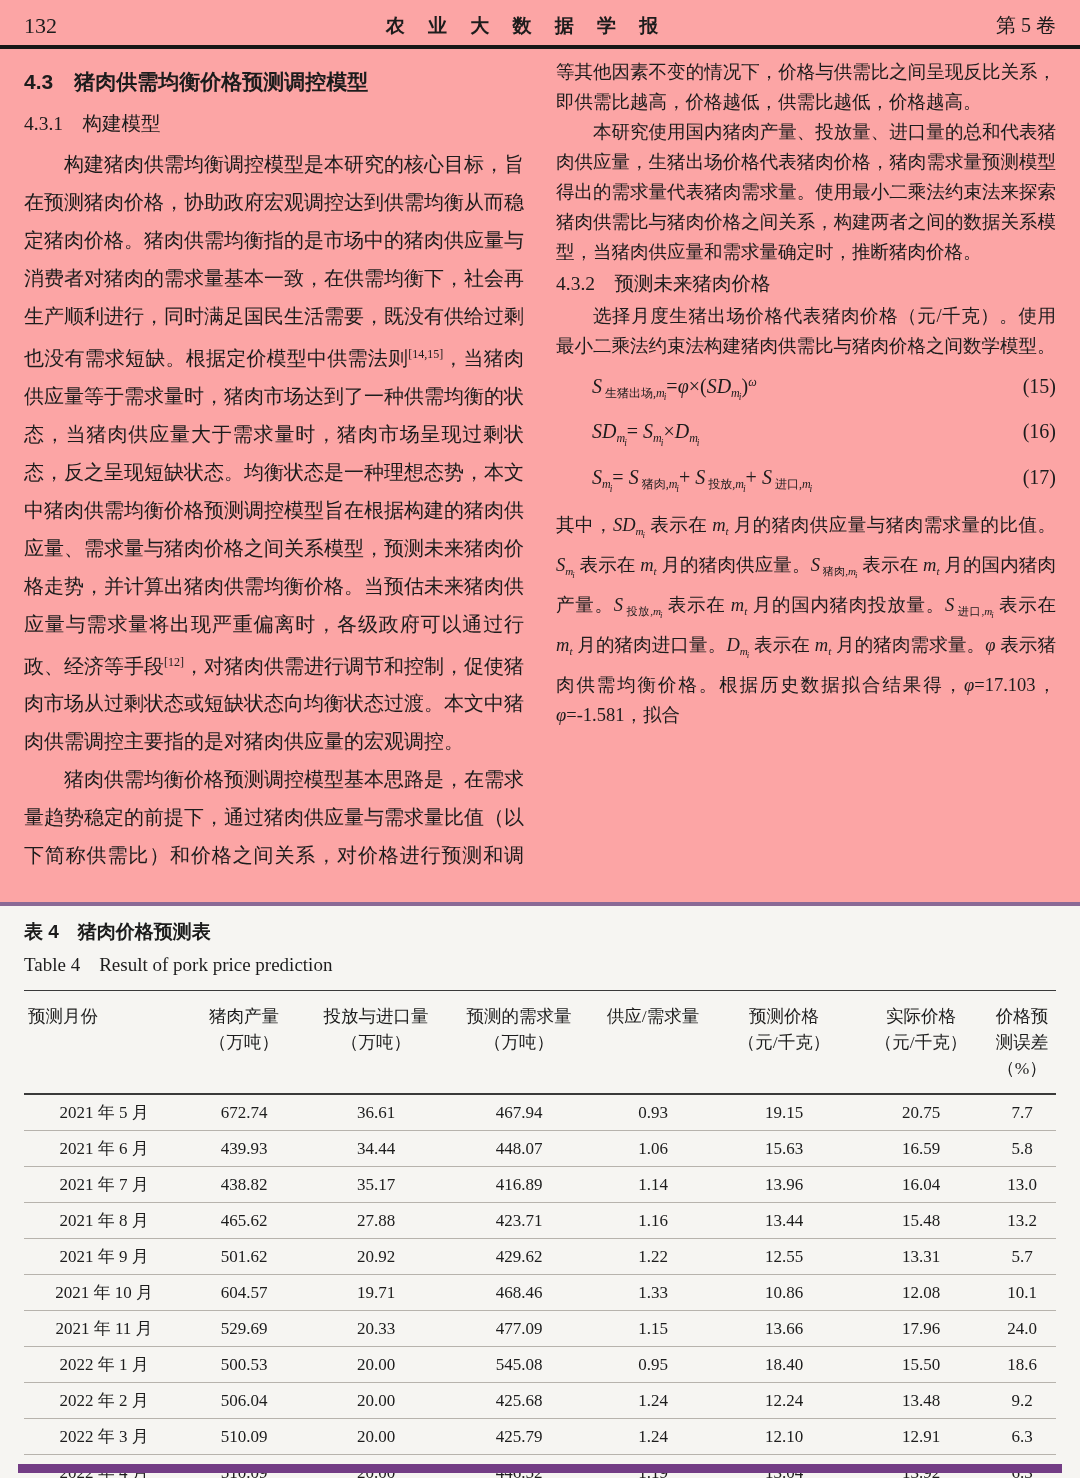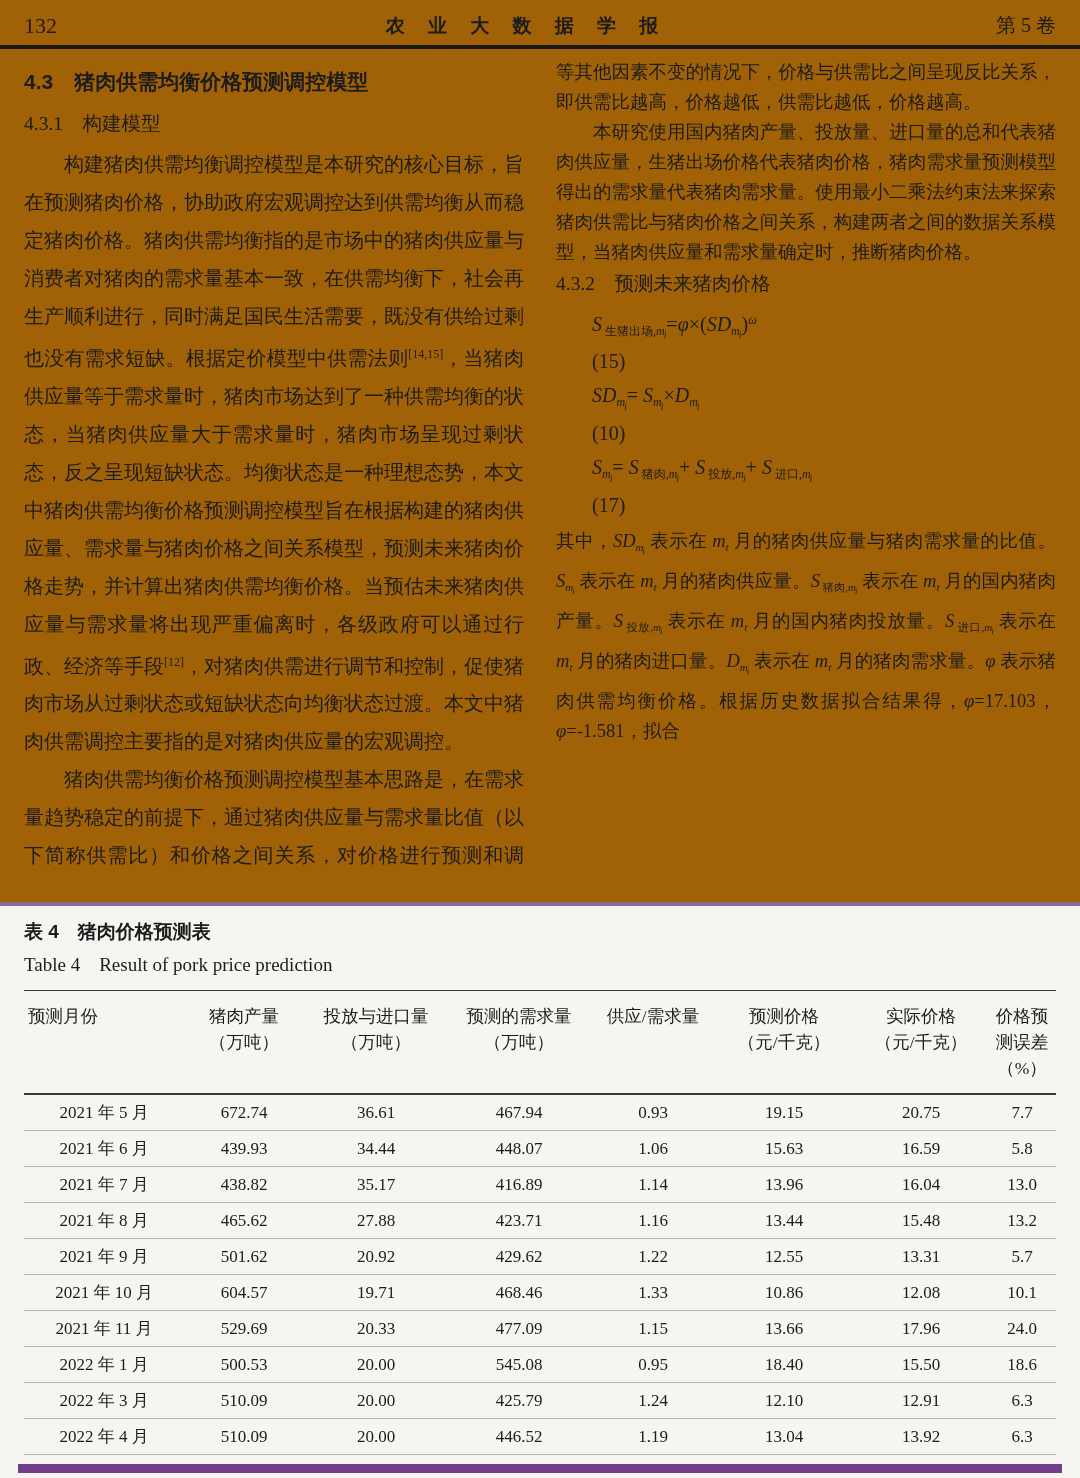--- a/index.html
+++ b/index.html
@@ -1,17 +1,17 @@
 <!DOCTYPE html>
 <html lang="zh"><head>
 <meta charset="utf-8">
 <style>
   html,body{margin:0;padding:0;background:#d9d9d9;}
   .page{
-    width:1080px;height:1478px;background:#a16207;margin:0 auto;
+    width:1080px;height:1478px;background:#fca5a5;margin:0 auto;
     font-family:"Liberation Serif",serif;color:#1c1c1c;
     position:relative;overflow:hidden;box-sizing:border-box;
   }
   
   .running-header{
     display:flex;justify-content:space-between;align-items:flex-end;
     padding:12px 24px 6px;border-bottom:4px solid #171717;
   }
   .page-number{font-size:22px;}
   .journal-title{font-family:"Liberation Sans",sans-serif;font-weight:600;font-size:19px;letter-spacing:9px;}
@@ -23,21 +23,21 @@
   .col-right{font-size:18.5px;line-height:30px;}
   .col h2{font-family:"Liberation Sans",sans-serif;font-size:21px;font-weight:700;margin:6px 0 4px;text-align:left;}
   .col h3{font-size:19.5px;font-weight:400;margin:2px 0;text-align:left;}
   .col p{margin:0;}
   .indent{text-indent:2em;}
   sup{font-size:60%;vertical-align:0.55em;}
   sub{font-size:60%;vertical-align:-0.35em;}
   sub.sub2{font-size:48%;vertical-align:-0.8em;margin-left:-1px;}
   .it{font-style:italic;}
   .equation{display:flex;justify-content:space-between;align-items:baseline;
-    padding-left:36px;margin:8px 0;font-size:20px;line-height:26px;flex-direction:column;}
+    padding-left:36px;margin:8px 0;font-size:20px;line-height:26px;}
   .eq-num{font-style:normal;}
   
   .table-band{position:absolute;left:0;right:0;top:902px;bottom:0;background:#f6f5f2;}
   .table-rule-top{height:4px;background:#8a6a96;}
   .tbl-title-zh{font-family:"Liberation Sans",sans-serif;font-weight:700;font-size:19px;padding:13px 24px 2px;}
   .tbl-title-en{font-size:19px;padding:5px 24px 8px;}
   table.data{width:1032px;margin:4px 24px 0;border-collapse:collapse;font-size:17px;}
   table.data thead th{
     font-weight:400;font-size:17.5px;line-height:26px;
     border-top:1.5px solid #3a3a3a;border-bottom:2px solid #3a3a3a;
@@ -74,28 +74,29 @@
       <h2>4.3　猪肉供需均衡价格预测调控模型</h2>
       <h3>4.3.1　构建模型</h3>
       <p class="indent"><span>构建猪肉供需均衡调控模型是本研究的核心目标，旨在预测猪肉价格，协助政府宏观调控达到供需均衡从而稳定猪肉价格。猪肉供需均衡指的是市场中的猪肉供应量与消费者对猪肉的需求量基本一致，在供需均衡下，社会再生产顺利进行，同时满足国民生活需要，既没有供给过剩也没有需求短缺。根据定价模型中供需法则</span><sup>[14,15]</sup><span>，当猪肉供应量等于需求量时，猪肉市场达到了一种供需均衡的状态，当猪肉供应量大于需求量时，猪肉市场呈现过剩状态，反之呈现短缺状态。均衡状态是一种理想态势，本文中猪肉供需均衡价格预测调控模型旨在根据构建的猪肉供应量、需求量与猪肉价格之间关系模型，预测未来猪肉价格走势，并计算出猪肉供需均衡价格。当预估未来猪肉供应量与需求量将出现严重偏离时，各级政府可以通过行政、经济等手段</span><sup>[12]</sup><span>，对猪肉供需进行调节和控制，促使猪肉市场从过剩状态或短缺状态向均衡状态过渡。本文中猪肉供需调控主要指的是对猪肉供应量的宏观调控。</span></p>
       <p class="indent"><span>猪肉供需均衡价格预测调控模型基本思路是，在需求量趋势稳定的前提下，通过猪肉供应量与需求量比值（以下简称供需比）和价格之间关系，对价格进行预测和调控。在国家政策调整、疫病疫情</span></p>
     </section>
 
     <section class="col col-right">
       <p><span>等其他因素不变的情况下，价格与供需比之间呈现反比关系，即供需比越高，价格越低，供需比越低，价格越高。</span></p>
       <p class="indent"><span>本研究使用国内猪肉产量、投放量、进口量的总和代表猪肉供应量，生猪出场价格代表猪肉价格，猪肉需求量预测模型得出的需求量代表猪肉需求量。使用最小二乘法约束法来探索猪肉供需比与猪肉价格之间关系，构建两者之间的数据关系模型，当猪肉供应量和需求量确定时，推断猪肉价格。</span></p>
       <h3>4.3.2　预测未来猪肉价格</h3>
+      <p class="indent"><span>选择月度生猪出场价格代表猪肉价格（元/千克）。使用最小二乘法约束法构建猪肉供需比与猪肉价格之间数学模型。</span></p>
 
       <div class="equation">
         <span class="eq-body"><span class="it">S</span><sub> 生猪出场,</sub><sub class="it">m</sub><sub class="sub2 it">i</sub><span>=</span><span class="it">φ</span><span>×(</span><span class="it">SD</span><sub class="it">m</sub><sub class="sub2 it">i</sub><span>)</span><sup class="it">ω</sup></span>
         <span class="eq-num">(15)</span>
       </div>
       <div class="equation">
         <span class="eq-body"><span class="it">SD</span><sub class="it">m</sub><sub class="sub2 it">i</sub><span>= </span><span class="it">S</span><sub class="it">m</sub><sub class="sub2 it">i</sub><span>×</span><span class="it">D</span><sub class="it">m</sub><sub class="sub2 it">i</sub></span>
-        <span class="eq-num">(10)</span>
+        <span class="eq-num">(16)</span>
       </div>
       <div class="equation">
         <span class="eq-body"><span class="it">S</span><sub class="it">m</sub><sub class="sub2 it">i</sub><span>= </span><span class="it">S</span><sub> 猪肉,</sub><sub class="it">m</sub><sub class="sub2 it">i</sub><span>+ </span><span class="it">S</span><sub> 投放,</sub><sub class="it">m</sub><sub class="sub2 it">i</sub><span>+ </span><span class="it">S</span><sub> 进口,</sub><sub class="it">m</sub><sub class="sub2 it">i</sub></span>
         <span class="eq-num">(17)</span>
       </div>
 
       <p><span>其中，</span><span class="it">SD</span><sub class="it">m</sub><sub class="sub2 it">i</sub><span> 表示在 </span><span class="it">m</span><sub class="it">t</sub><span> 月的猪肉供应量与猪肉需求量的比值。</span><span class="it">S</span><sub class="it">m</sub><sub class="sub2 it">i</sub><span> 表示在 </span><span class="it">m</span><sub class="it">t</sub><span> 月的猪肉供应量。</span><span class="it">S</span><sub> 猪肉,</sub><sub class="it">m</sub><sub class="sub2 it">i</sub><span> 表示在 </span><span class="it">m</span><sub class="it">t</sub><span> 月的国内猪肉产量。</span><span class="it">S</span><sub> 投放,</sub><sub class="it">m</sub><sub class="sub2 it">i</sub><span> 表示在 </span><span class="it">m</span><sub class="it">t</sub><span> 月的国内猪肉投放量。</span><span class="it">S</span><sub> 进口,</sub><sub class="it">m</sub><sub class="sub2 it">i</sub><span> 表示在 </span><span class="it">m</span><sub class="it">t</sub><span> 月的猪肉进口量。</span><span class="it">D</span><sub class="it">m</sub><sub class="sub2 it">i</sub><span> 表示在 </span><span class="it">m</span><sub class="it">t</sub><span> 月的猪肉需求量。</span><span class="it">φ</span><span> 表示猪肉供需均衡价格。根据历史数据拟合结果得，</span><span class="it">φ</span><span>=17.103，</span><span class="it">φ</span><span>=-1.581，拟合</span></p>
     </section>
 
   </div>
@@ -214,20 +215,30 @@
             <td>2022 年 1 月</td>
             <td>500.53</td>
             <td>20.00</td>
             <td>545.08</td>
             <td>0.95</td>
             <td>18.40</td>
             <td>15.50</td>
             <td>18.6</td>
           </tr>
           <tr>
+            <td>2022 年 2 月</td>
+            <td>506.04</td>
+            <td>20.00</td>
+            <td>425.68</td>
+            <td>1.24</td>
+            <td>12.24</td>
+            <td>13.48</td>
+            <td>9.2</td>
+          </tr>
+          <tr>
             <td>2022 年 3 月</td>
             <td>510.09</td>
             <td>20.00</td>
             <td>425.79</td>
             <td>1.24</td>
             <td>12.10</td>
             <td>12.91</td>
             <td>6.3</td>
           </tr>
           <tr>

